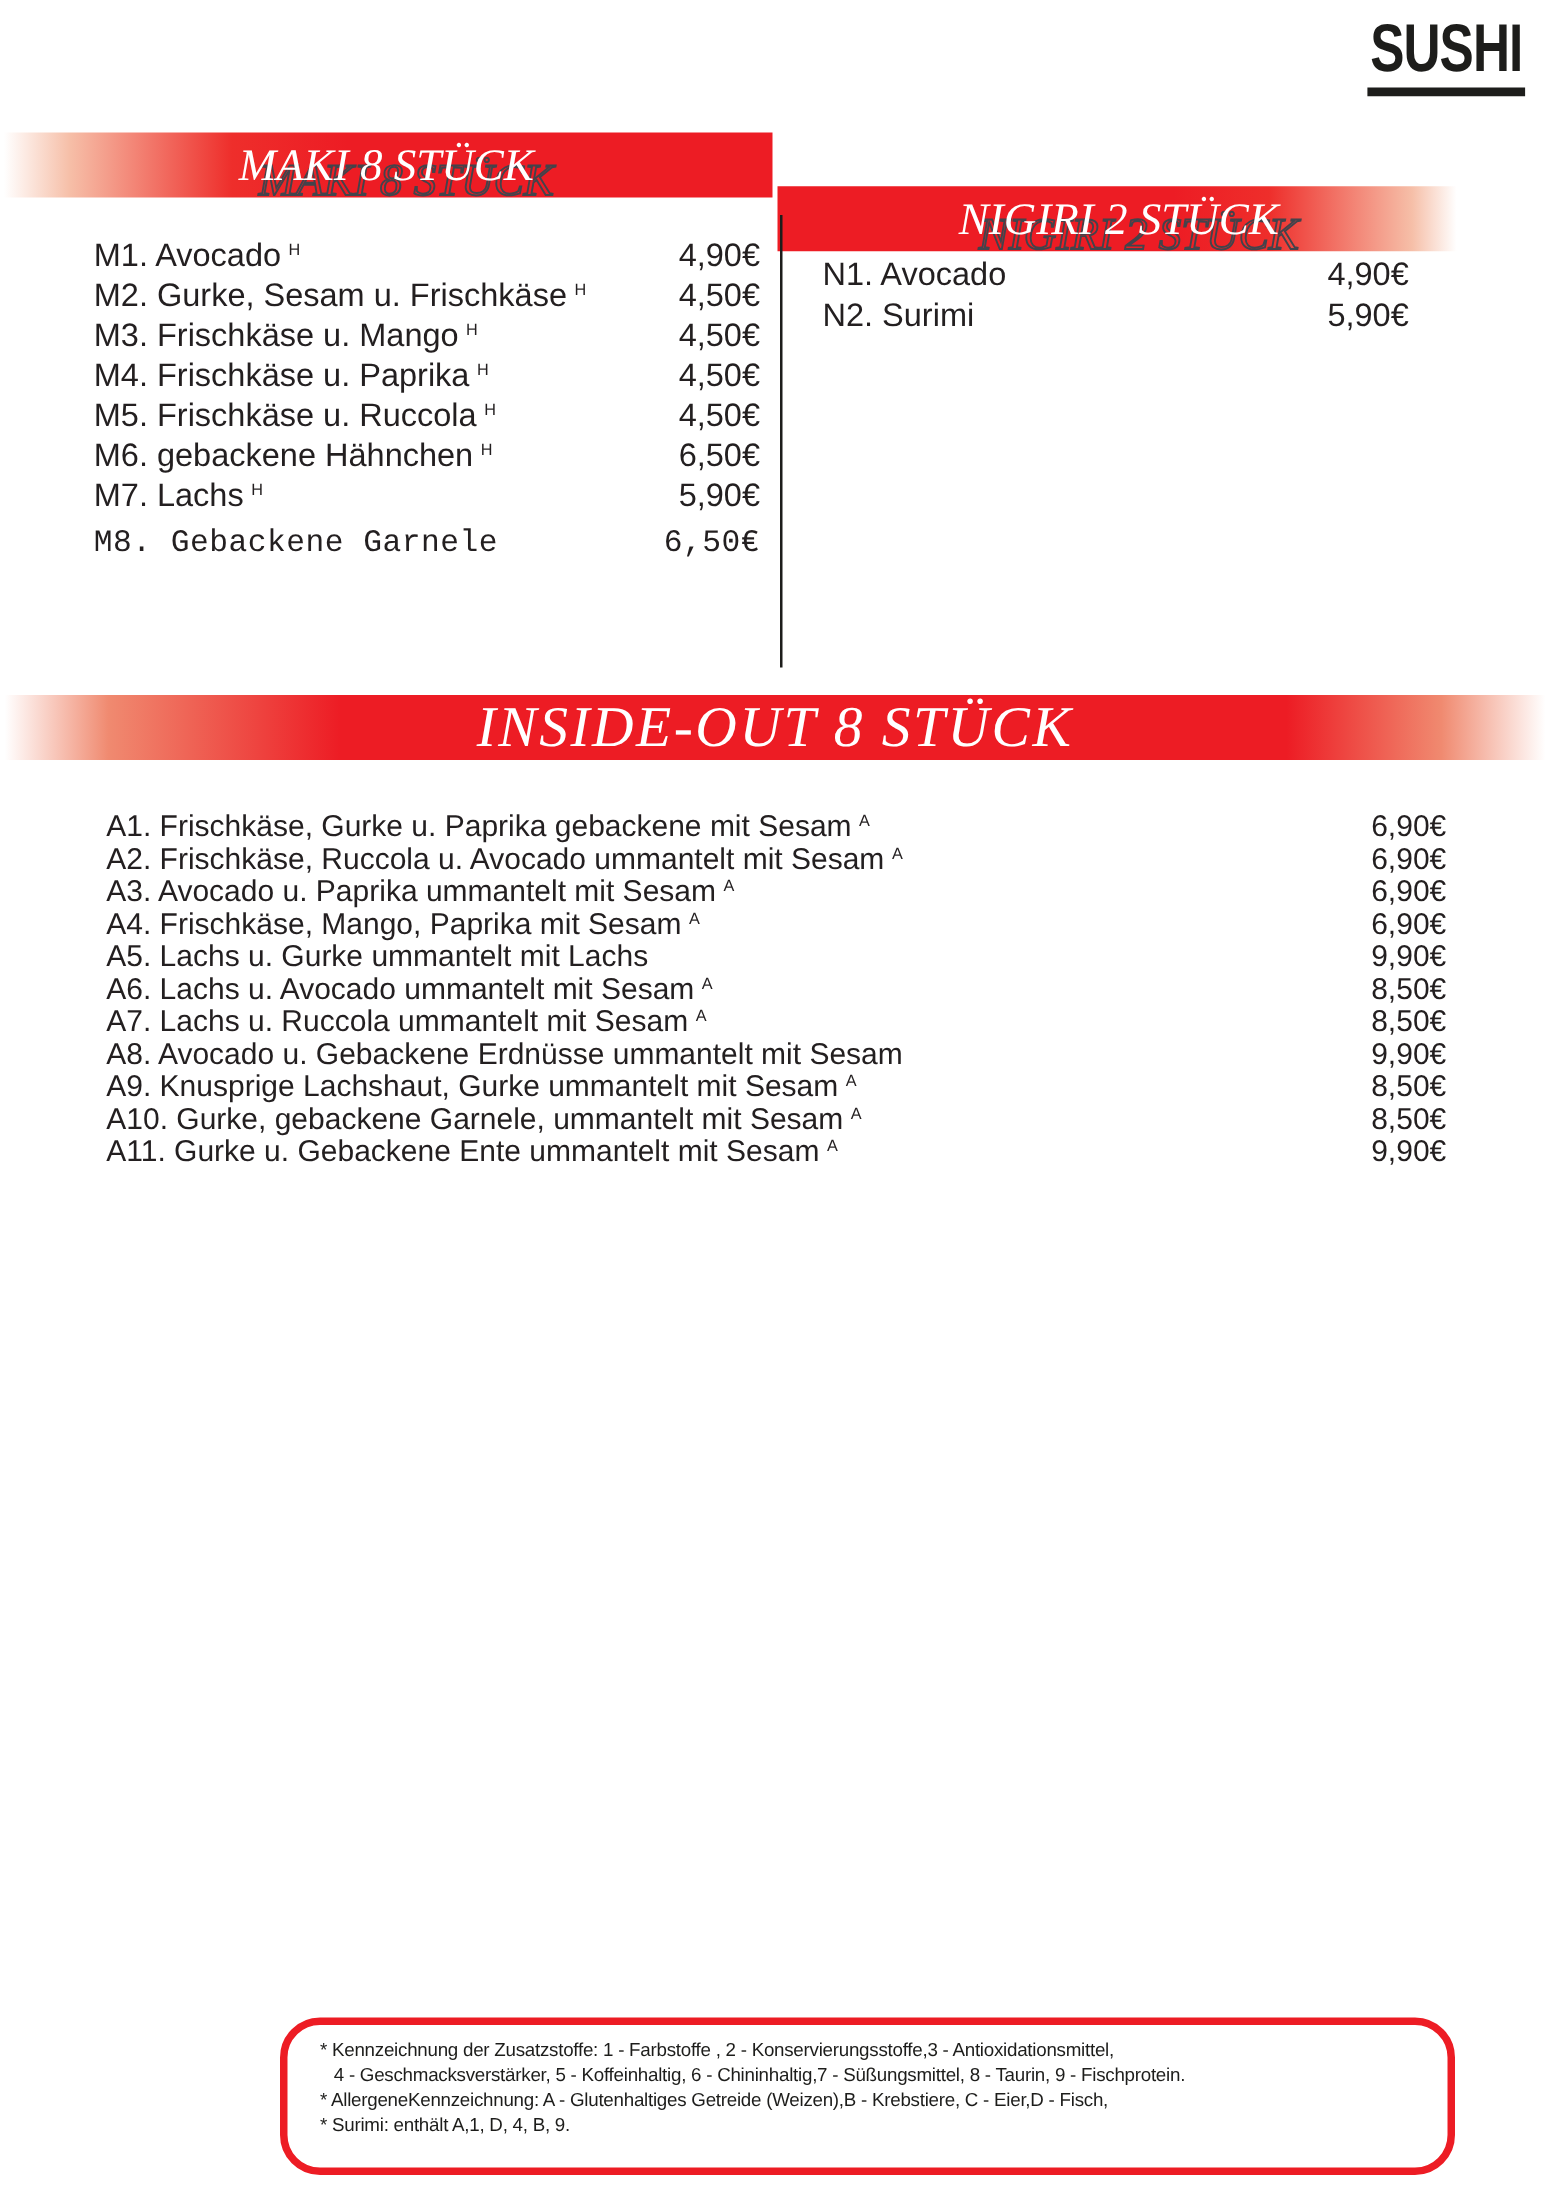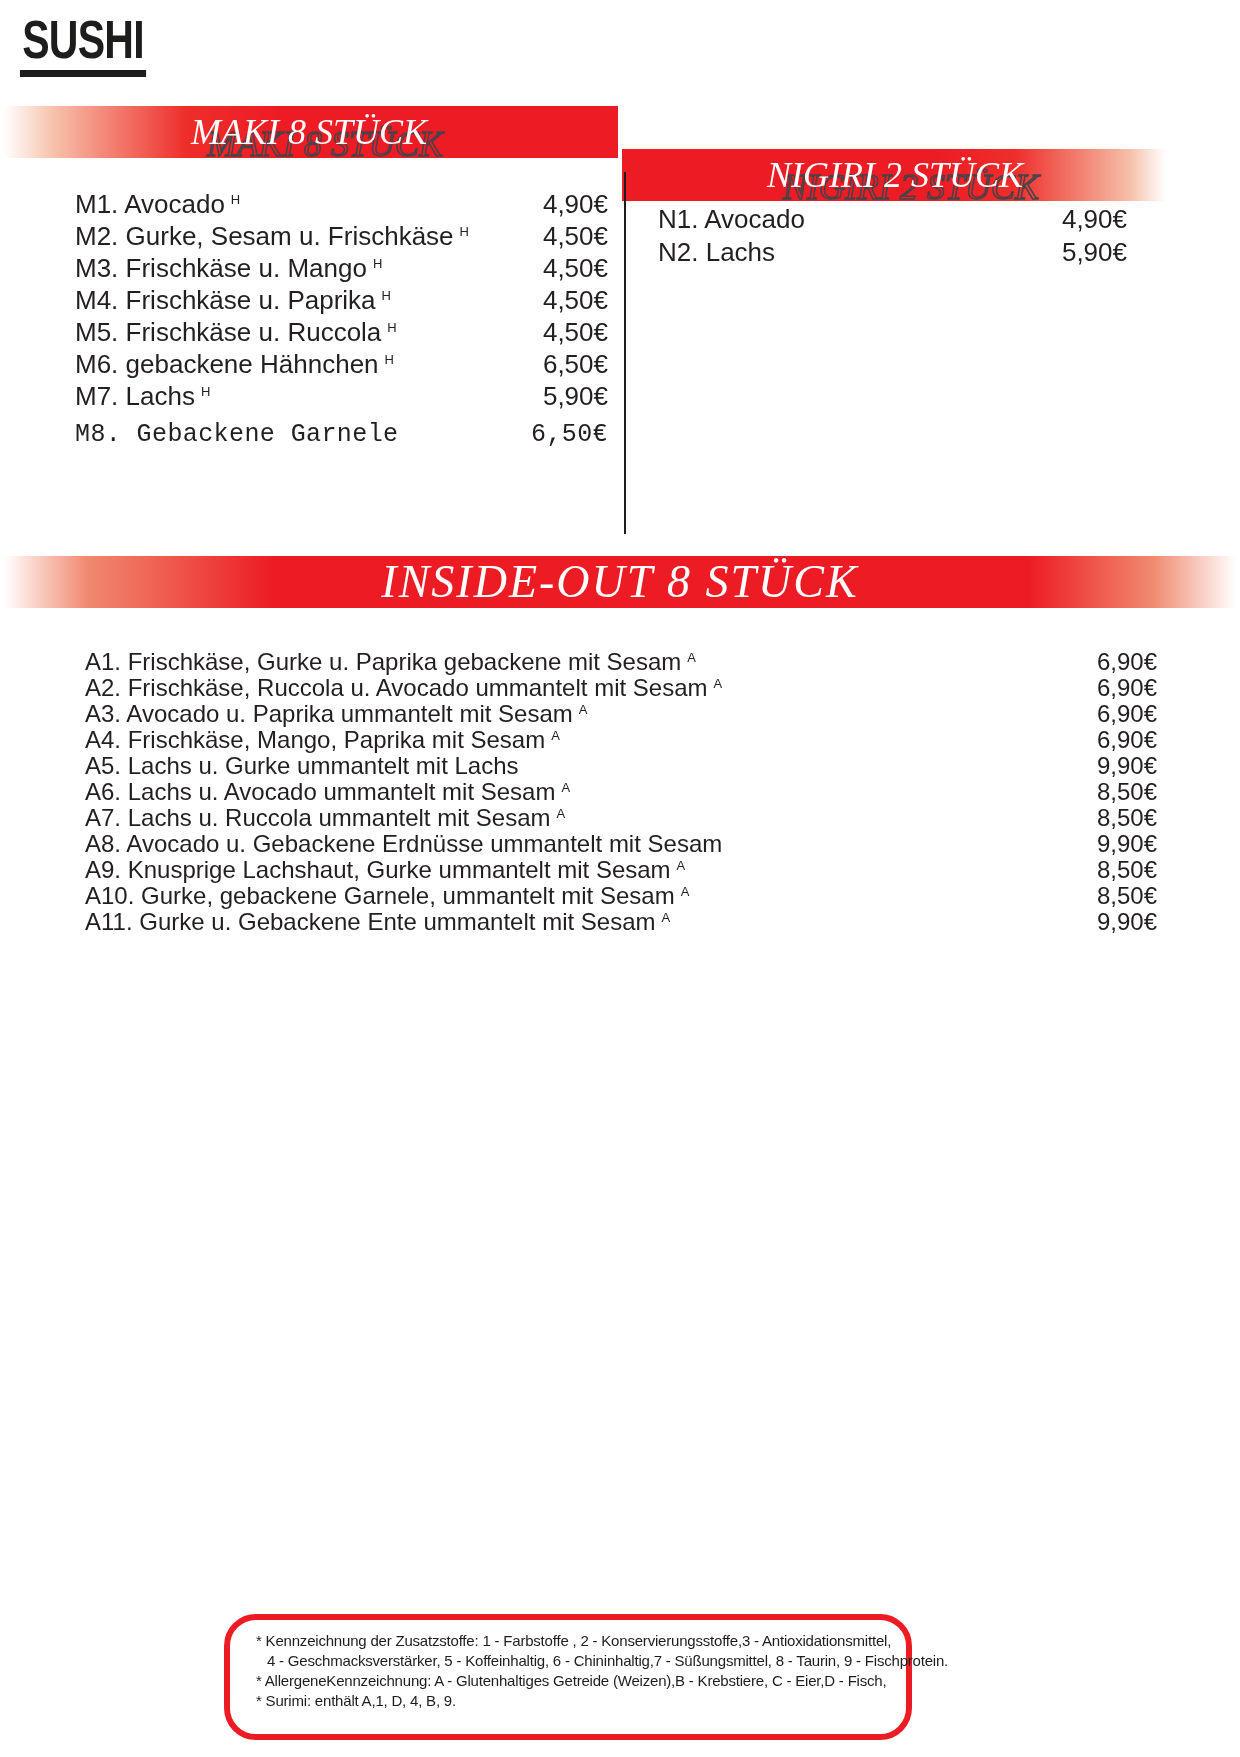--- a/index.html
+++ b/index.html
@@ -2,21 +2,21 @@
 <html><head>
 <meta charset="utf-8">
 <style>
   html,body { margin:0; padding:0; background:#ffffff; }
   .page {
     position:relative; width:1240px; height:1757px; background:#ffffff;
     font-family:"Liberation Sans", sans-serif; color:#231F20; overflow:hidden;
   }
 
   
-  .title-wrap { position:absolute; top:12px; left:0; width:100%; text-align:left; }
+  .title-wrap { position:absolute; top:12px; left:0; width:100%; text-align:right; }
   .page-title {
     display:inline-block; font-weight:bold; font-size:54px; line-height:1.0;
     color:#1d1d1b; transform:scaleX(0.76); transform-origin:center top;
     border-bottom:7px solid #1d1d1b; padding:0 3px 4px;
     letter-spacing:-1px;
   }
 
   
   .banner {
     position:absolute; height:52px; display:flex; align-items:center; justify-content:center;
@@ -54,21 +54,21 @@
   .row .nm { white-space:nowrap; }
   .row .price { white-space:nowrap; }
   sup.allergen { font-size:13px; vertical-align:9px; margin-left:6px; }
   .inside-col sup.allergen { vertical-align:8px; }
 
   .row-m8 { margin-top:7px; }
   .row-m8 .nm, .row-m8 .price { font-family:Liberation Mono, monospace; font-size:25px; letter-spacing:0.4px; }
 
   
   .footer-box {
-    position:absolute; left:224px; top:1614px; width:688px; height:126px;
+    position:absolute; left:224px; top:1614px; width:940px; height:126px;
     box-sizing:border-box; border:6px solid #ed1c24; border-radius:32px;
     padding:11px 14px 0 26px;
   }
   .footer-line { font-size:15px; line-height:20px; letter-spacing:-0.2px; white-space:nowrap; color:#1d1d1b; }
   .footer-line.indent { padding-left:11px; }
 </style>
 </head>
 <body>
 
 <div class="page">
@@ -127,21 +127,21 @@
       <span class="price">6,50€</span>
     </div>
   </div>
 
   <div class="menu-col nigiri-col">
     <div class="row">
       <span class="nm"><span>N1. Avocado</span><sup class="allergen"></sup></span>
       <span class="price">4,90€</span>
     </div>
     <div class="row">
-      <span class="nm"><span>N2. Lachs</span><sup class="allergen"></sup></span>
+      <span class="nm"><span>N2. Surimi</span><sup class="allergen"></sup></span>
       <span class="price">5,90€</span>
     </div>
   </div>
 
   <div class="banner banner-inside">
     <div class="banner-heading">
       <span class="main">INSIDE-OUT 8 STÜCK</span>
     </div>
   </div>
 

